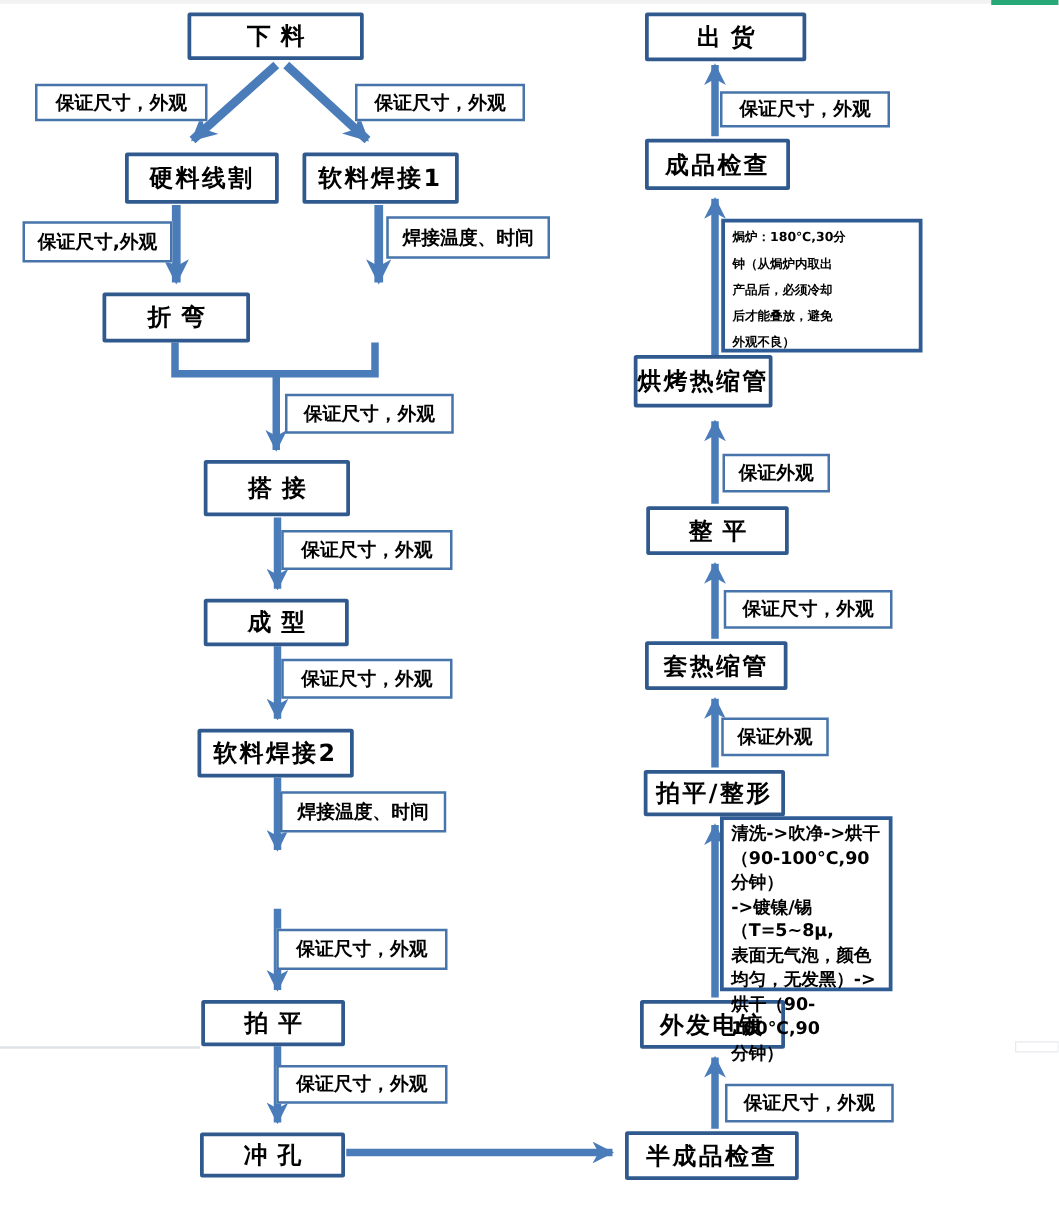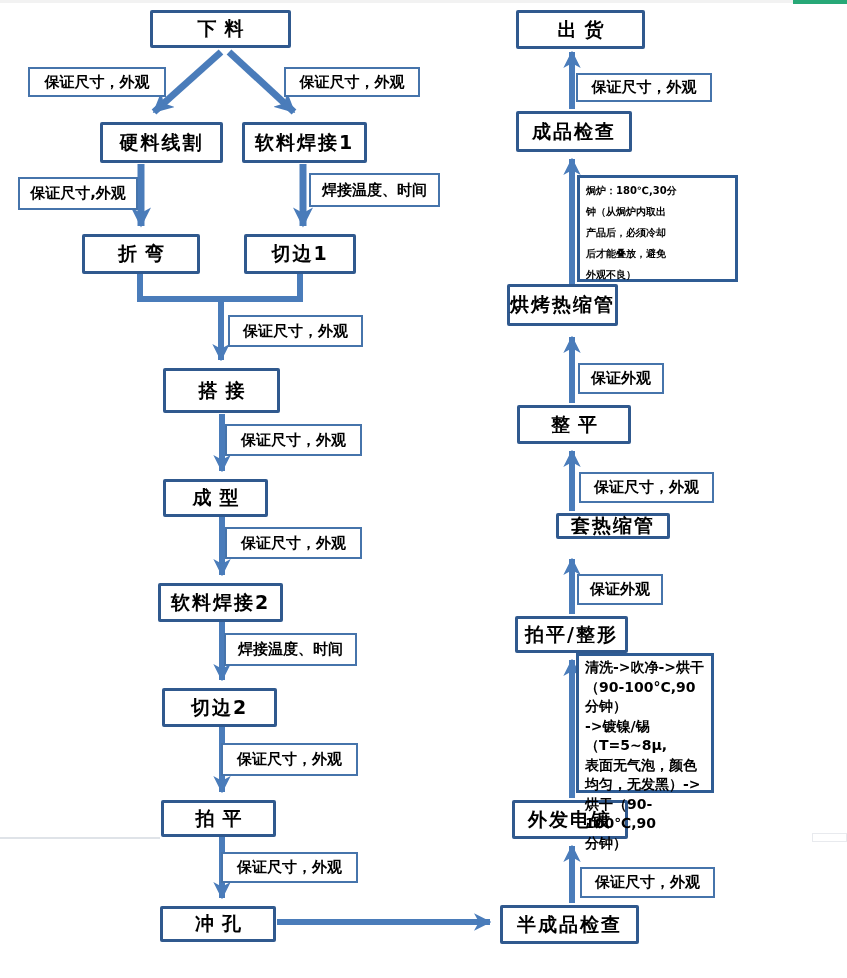--- a/index.html
+++ b/index.html
@@ -128,32 +128,30 @@
     <path class="arrow" d="M572,511 L572,451" stroke-width="6" marker-end="url(#ah)"></path>
     <path class="arrow" d="M572,403 L572,337" stroke-width="6" marker-end="url(#ah)"></path>
     <path class="arrow" d="M572,286 L572,159" stroke-width="6" marker-end="url(#ah)"></path>
     <path class="arrow" d="M572,109 L572,52" stroke-width="6" marker-end="url(#ah)"></path>
   </svg>
 
   <div class="pbox wide" style="left:150px; top:10px;  width:141px; height:38px;">下料</div>
   <div class="pbox" style="left:80px;  top:122px; width:123px; height:41px;margin-left:20px;">硬料线割</div>
   <div class="pbox" style="left:242px; top:122px; width:125px; height:41px;">软料焊接1</div>
   <div class="pbox wide" style="left:82px;  top:234px; width:118px; height:40px;">折弯</div>
-  <div class="pbox" style="left:244px; top:234px; width:112px; height:40px;">切边1</div>
   <div class="pbox wide" style="left:163px; top:368px; width:117px; height:45px;">搭接</div>
-  <div class="pbox wide" style="left:163px; top:479px; width:105px; height:38px;">成型</div>
+  <div class="pbox wide" style="left:163px; top:479px; width:116px; height:38px;">成型</div>
   <div class="pbox" style="left:158px; top:583px; width:125px; height:39px;">软料焊接2</div>
-  <div class="pbox" style="left:162px; top:688px; width:115px; height:39px;">切边2</div>
   <div class="pbox wide" style="left:160px; top:906px; width:116px; height:36px;">冲孔</div>
   <div class="pbox wide" style="left:161px; top:800px; width:115px; height:37px;">拍平</div>
 
   <div class="pbox" style="left:500px; top:905px; width:139px; height:39px;">半成品检查</div>
   <div class="pbox" style="left:512px; top:800px; width:116px; height:39px;">外发电镀</div>
   <div class="pbox" style="left:515px; top:616px; width:113px; height:37px;">拍平/整形</div>
-  <div class="pbox" style="left:516px; top:513px; width:114px; height:26px;margin-left:40px;">套热缩管</div>
+  <div class="pbox" style="left:516px; top:513px; width:114px; height:39px;">套热缩管</div>
   <div class="pbox wide" style="left:517px; top:405px; width:114px; height:39px;">整平</div>
   <div class="pbox" style="left:507px; top:284px; width:111px; height:42px;">烘烤热缩管</div>
   <div class="pbox" style="left:516px; top:111px; width:116px; height:41px;">成品检查</div>
   <div class="pbox wide" style="left:516px; top:10px;   width:129px; height:39px;text-align:center;">出货</div>
 
   <div class="lbl" style="left:28px;  top:67px;  width:138px; height:30px;">保证尺寸，外观</div>
   <div class="lbl" style="left:284px; top:67px;  width:136px; height:30px;">保证尺寸，外观</div>
   <div class="lbl" style="left:18px;  top:177px; width:120px; height:33px;">保证尺寸,外观</div>
   <div class="lbl" style="left:309px; top:173px; width:131px; height:34px;">焊接温度、时间</div>
   <div class="lbl" style="left:228px; top:315px; width:135px; height:32px;">保证尺寸，外观</div>

